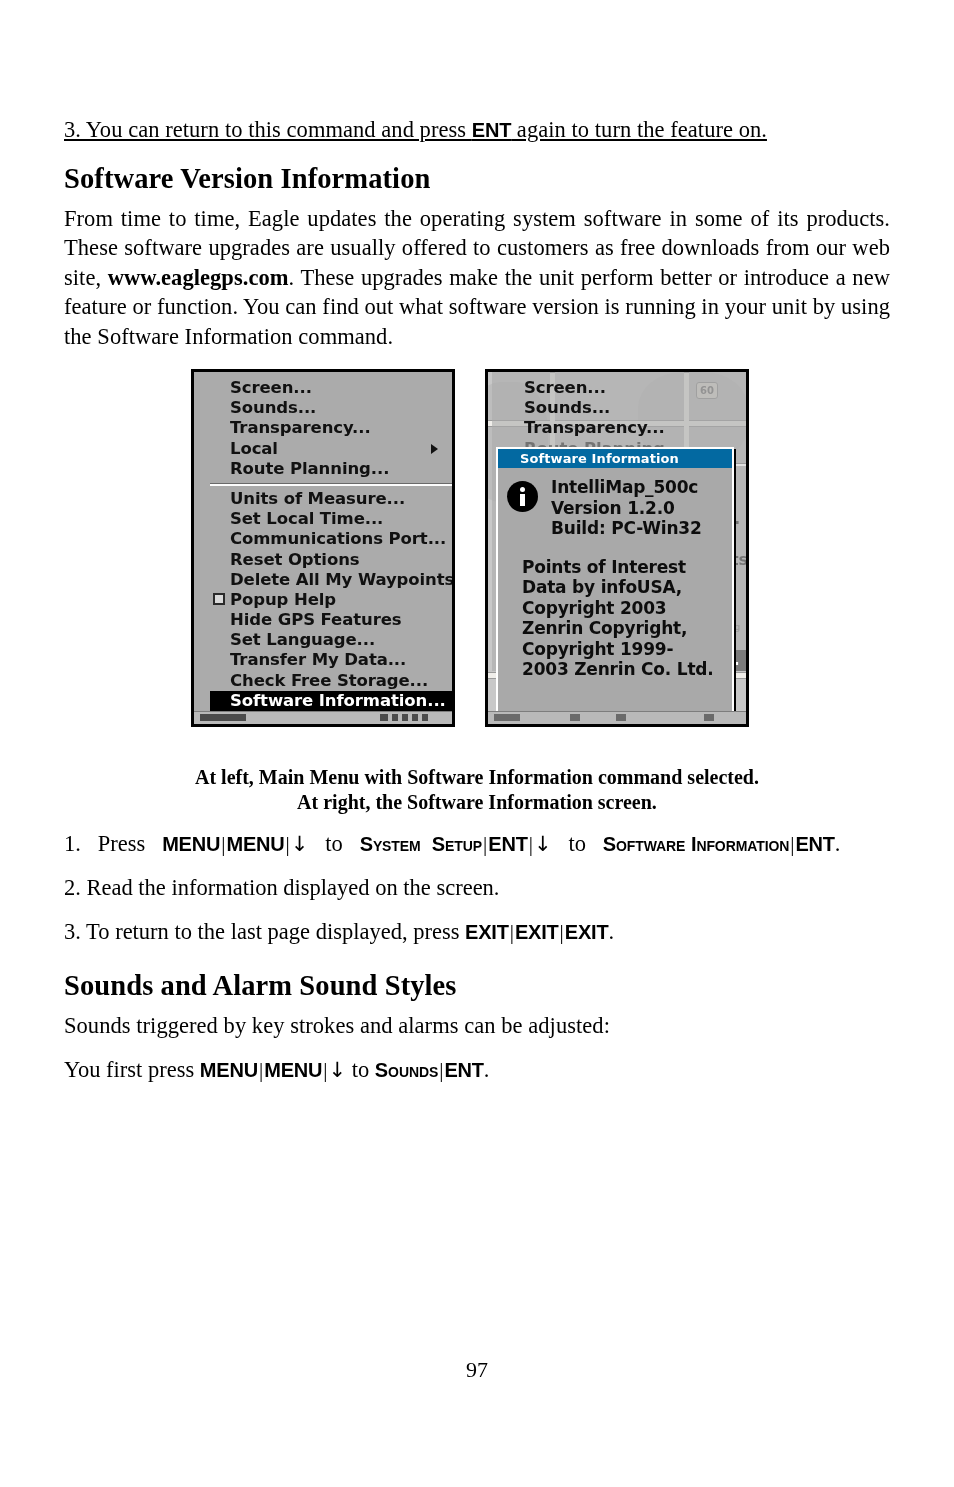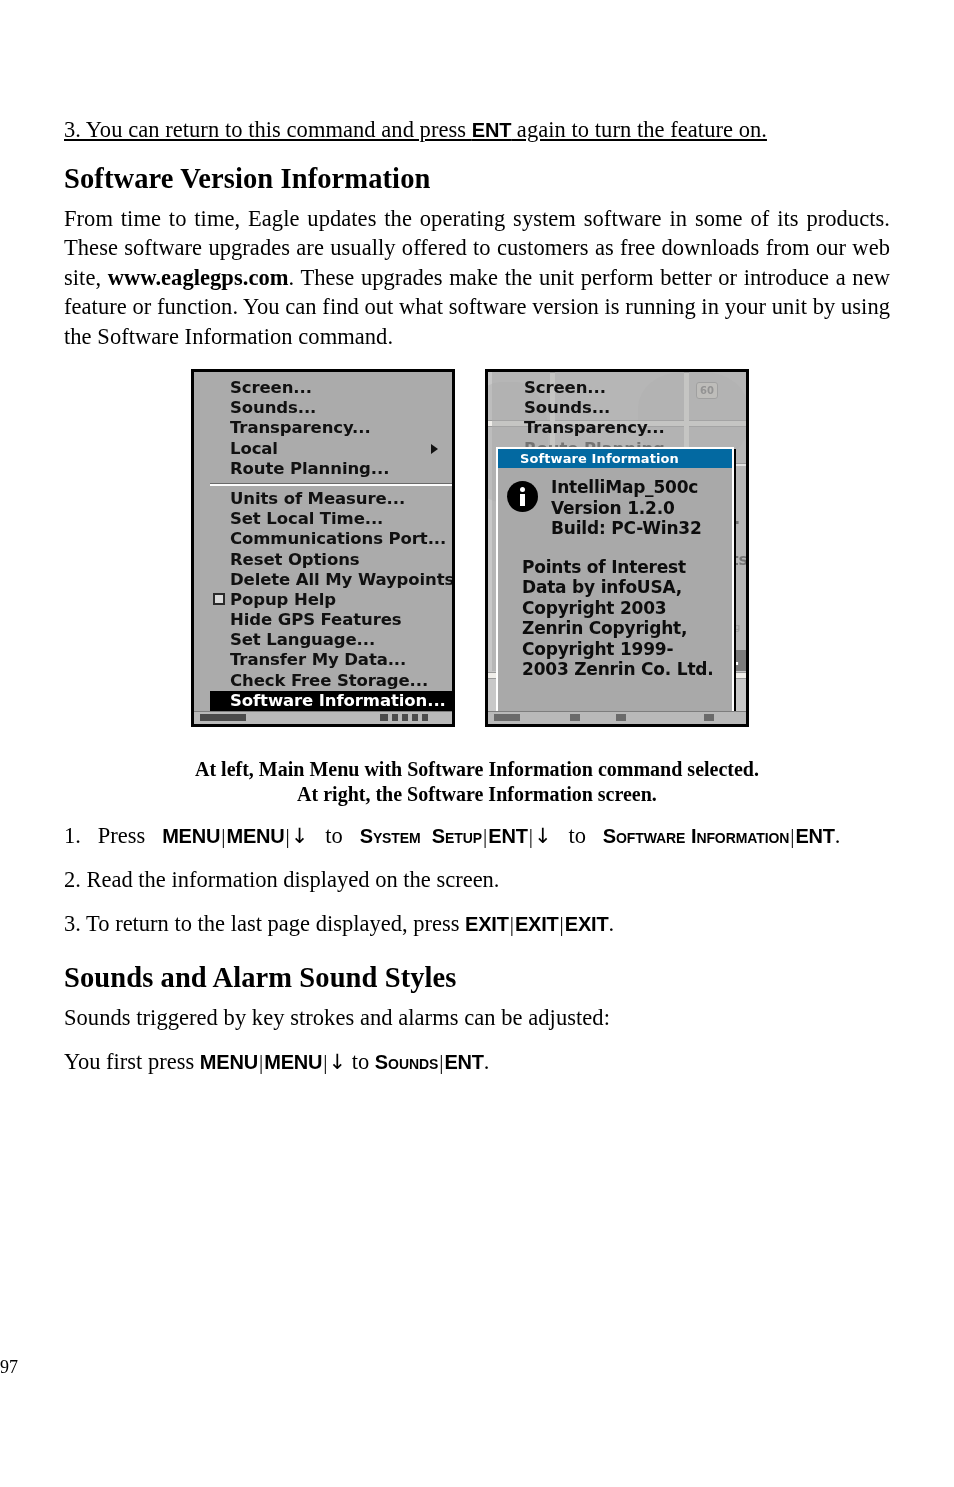--- a/index.html
+++ b/index.html
@@ -266,29 +266,29 @@
     margin-left: 18px;
   }
 
   
   .caption {
     font-family: "Liberation Serif", "DejaVu Serif", serif;
     font-weight: bold;
     font-size: 20px;
     line-height: 25px;
     text-align: center;
-    margin-top: 16px;
+    margin-top: 24px;
   }
 
   .page-number {
     position: absolute;
     left: 0; right: 0;
     top: 1357px;
-    text-align: left;
-    font-size: 18px;
+    text-align: center;
+    font-size: 22px;
     font-family: "Liberation Serif", serif;
   }
 </style>
 </head>
 <body>
 
 <div class="page">
 
   <p class="para first"><span>3. You can return to this command and press </span><span class="key">ENT</span><span> again to turn the feature on.</span></p>
 

